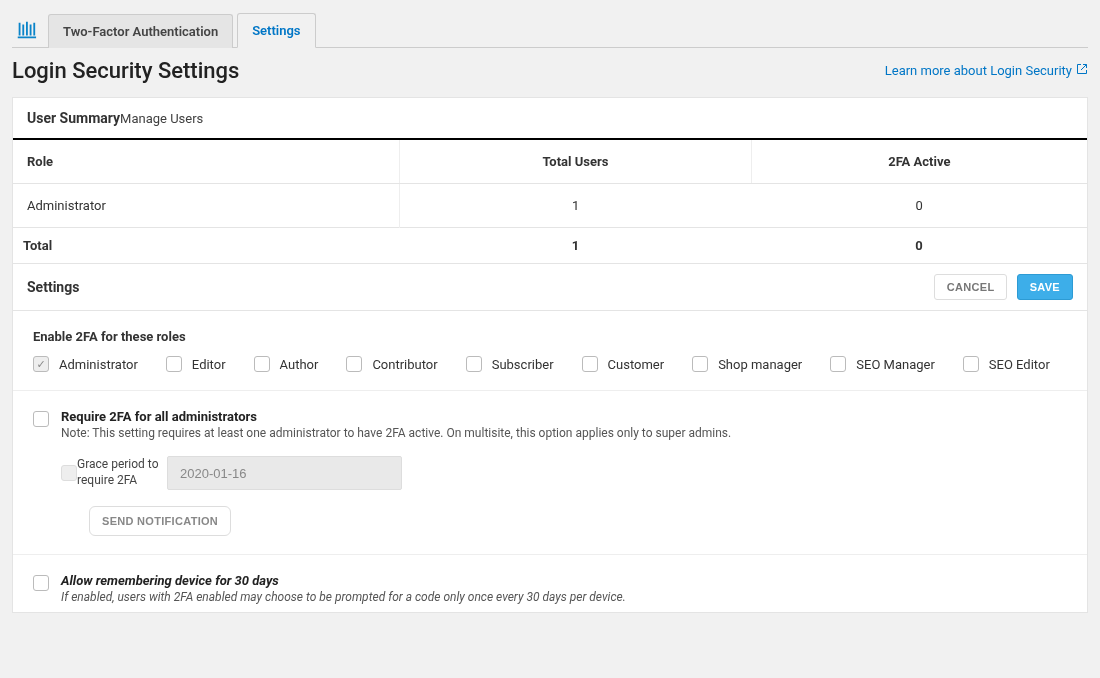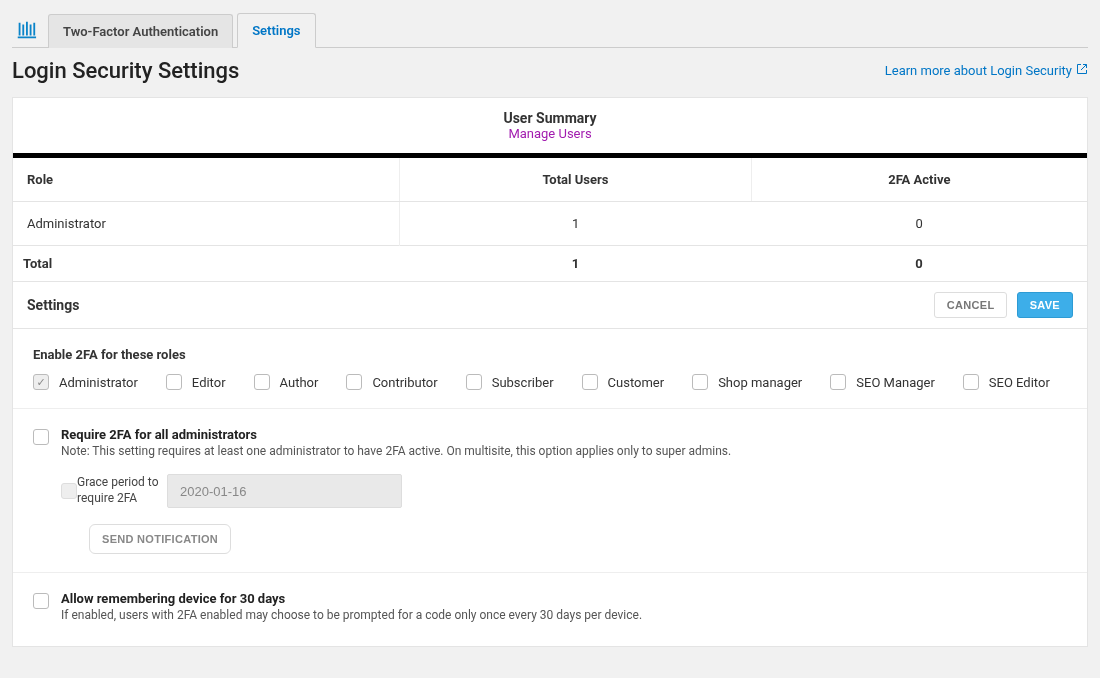--- a/index.html
+++ b/index.html
@@ -73,30 +73,29 @@
     background: #fff;
     border: 1px solid #e4e4e4;
   }
 
   
   .panel-header {
     display: flex;
     justify-content: flex-start;
     align-items: center;
     padding: 12px 14px;
-    border-bottom: 5px solid #000000;
-    flex-direction: column;
+    border-bottom: 2px solid #000000;
   }
   .panel-header .title {
     font-size: 14px;
     font-weight: 700;
     color: #333;
   }
   .panel-header .link {
-    color: #a21caf;
+    color: #404040;
     font-size: 13px;
     cursor: pointer;
   }
 
   table.sum {
     width: 100%;
     border-collapse: collapse;
   }
   table.sum th, table.sum td {
     padding: 14px 14px;
@@ -370,21 +369,21 @@
         </div>
       </div>
       <div class="sub-block">
         <span class="box disabled"></span>
         <span class="label">Grace period to require 2FA</span>
         <input class="date-input" type="text" disabled="" value="2020-01-16" style="">
       </div>
       <button class="send-btn">SEND NOTIFICATION</button>
     </div>
 
-    <div class="section" style="border-bottom:none; padding-bottom:24px;">
+    <div class="section" style="border-bottom:none; padding-bottom:8px;font-style:italic;">
       <div class="option-row">
         <span class="box"></span>
         <div>
           <div class="opt-title">Allow remembering device for 30 days</div>
           <div class="opt-note">If enabled, users with 2FA enabled may choose to be prompted for a code only once every 30 days per device.</div>
         </div>
       </div>
     </div>
 
   </div>

